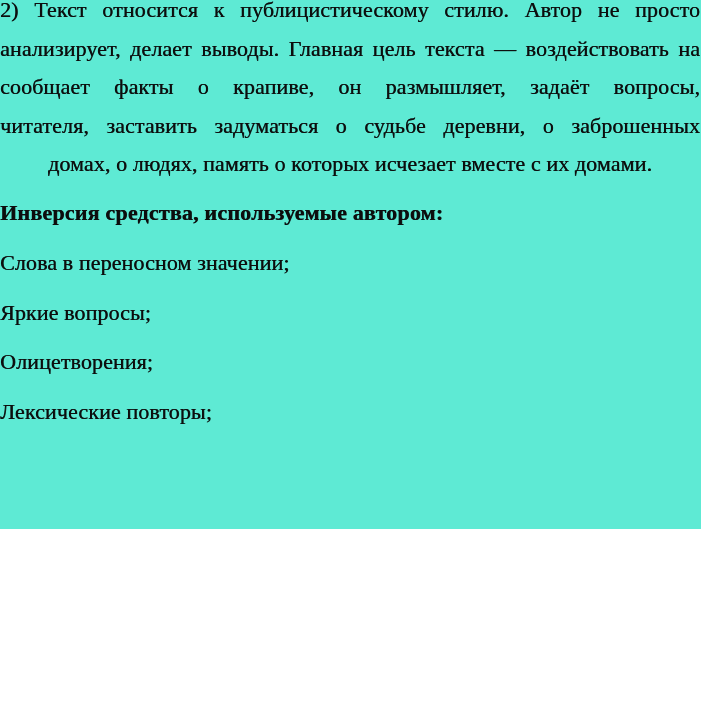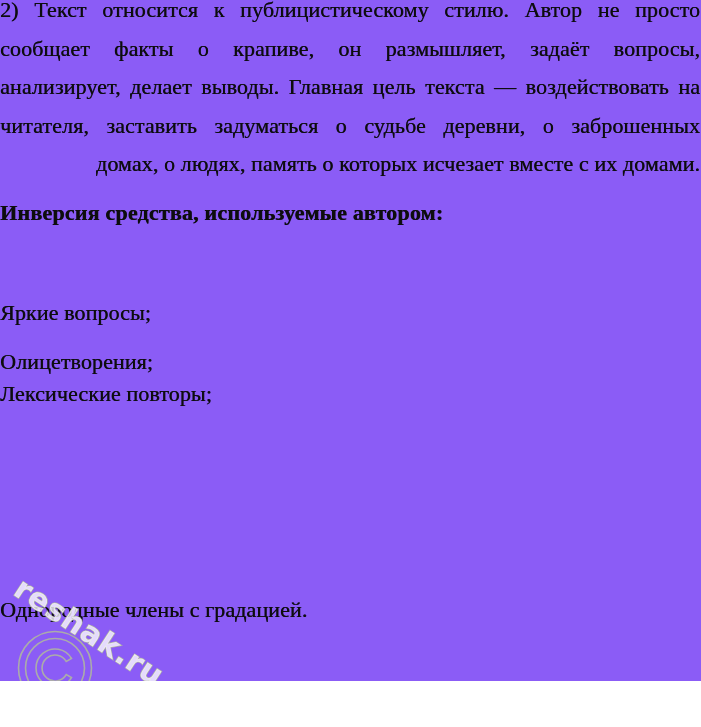--- a/index.html
+++ b/index.html
@@ -1,37 +1,37 @@
 <!DOCTYPE html>
 <html><head>
 <meta charset="utf-8">
 <style>
   html, body { margin: 0; padding: 0; background: #fff; }
   .page {
     position: relative;
     width: 701px;
-    height: 681px;
-    background: #8b5cf6;
+    height: 529px;
+    background: #5eead4;
     overflow: hidden;
     font-family: "Liberation Serif", "DejaVu Serif", serif;
     color: #0d0d0d;
   }
   .block {
     position: absolute;
     left: 0;
     width: 700px;
     font-size: 22px;
     line-height: 28px;
     letter-spacing: 0.1px;
     text-shadow: 0.45px 0 0 rgba(0,0,0,0.8);
     white-space: normal;
   }
   .p1 { top: -9px; line-height: 38.5px; }
   .jline { text-align: justify; text-align-last: justify; text-justify: inter-word; }
-  .lline { text-align: right; }
+  .lline { text-align: center; }
   .heading { font-weight: bold; letter-spacing: 0.2px; }
   .wm {
     position: absolute;
     left: 0;
     top: 567px;
     width: 190px;
     height: 160px;
     pointer-events: none;
   }
   .wm circle, .wm path { fill: none; stroke-width: 1.6px; }
@@ -45,31 +45,32 @@
     paint-order: stroke;
   }
 </style>
 </head>
 <body>
 
 <div class="page">
 
   <div class="block p1">
     <div class="jline">2) Текст относится к публицистическому стилю. Автор не просто</div>
+    <div class="jline">анализирует, делает выводы. Главная цель текста — воздействовать на</div>
     <div class="jline">сообщает факты о крапиве, он размышляет, задаёт вопросы,</div>
-    <div class="jline">анализирует, делает выводы. Главная цель текста — воздействовать на</div>
     <div class="jline">читателя, заставить задуматься о судьбе деревни, о заброшенных</div>
     <div class="lline">домах, о людях, память о которых исчезает вместе с их домами.</div>
   </div>
 
   <div class="block heading" style="top:199px">Инверсия средства, используемые автором:</div>
 
+  <div class="block" style="top:249px">Слова в переносном значении;</div>
   <div class="block" style="top:299px">Яркие вопросы;</div>
   <div class="block" style="top:348px">Олицетворения;</div>
-  <div class="block" style="top:380px">Лексические повторы;</div>
+  <div class="block" style="top:398px">Лексические повторы;</div>
   <div class="block" style="top:596px">Однородные члены с градацией.</div>
 
 
 
   <svg class="wm" viewBox="0 0 190 160" aria-hidden="true">
     <g>
       <circle cx="55" cy="101" r="36.5" stroke="#ababab"></circle>
       <circle cx="55" cy="101" r="29.5" stroke="#ababab"></circle>
       <path d="M 71.5 91.5 A 19 19 0 1 0 71.5 110.5 L 66.3 107.5 A 13 13 0 1 1 66.3 94.5 Z" stroke="#ababab"></path>
     </g>

